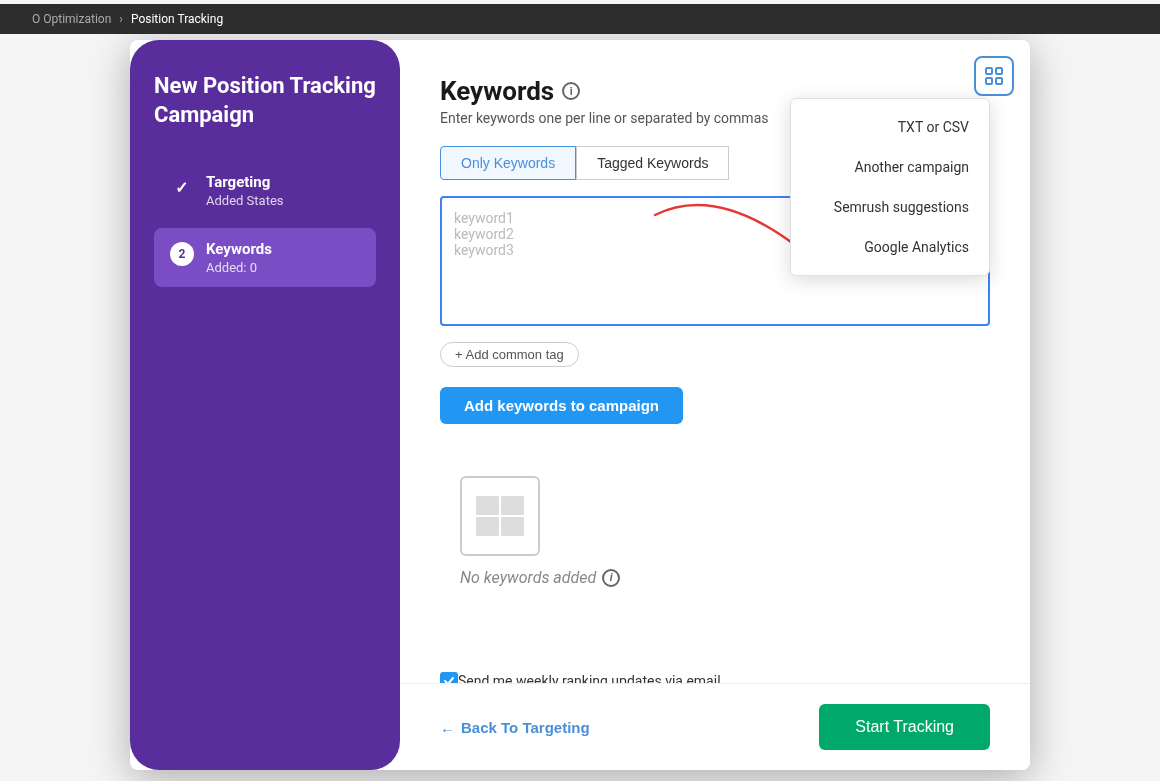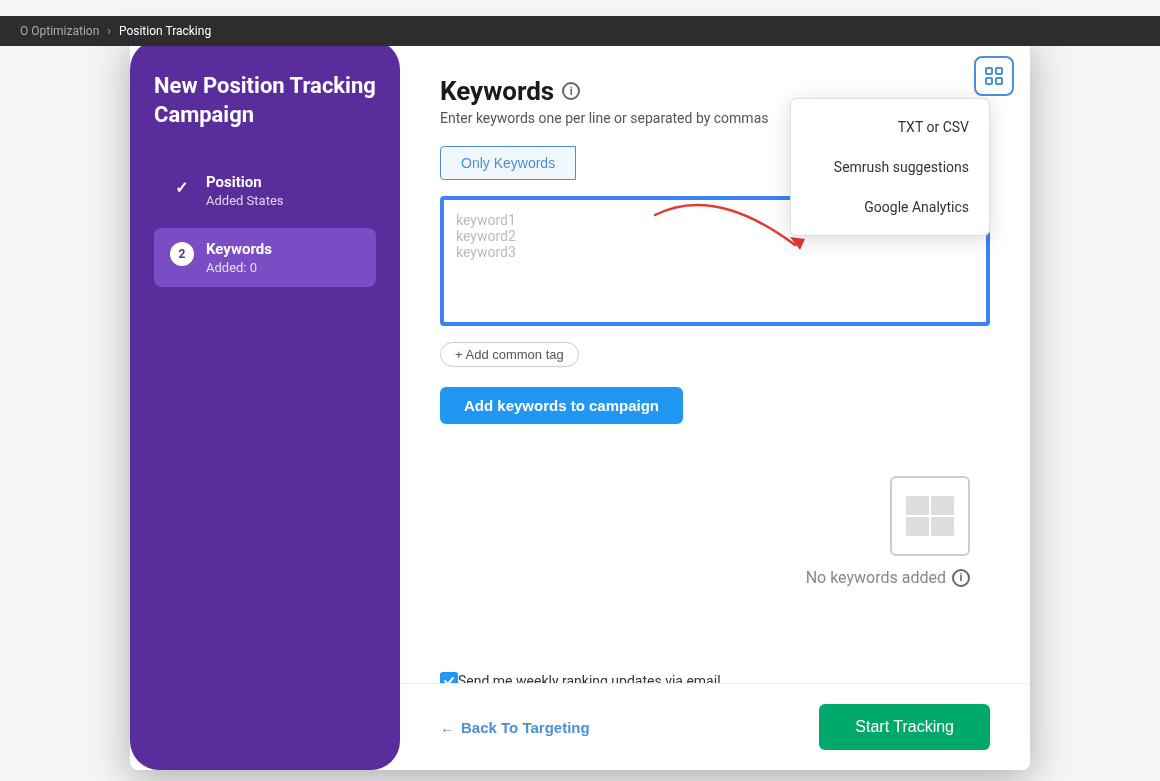--- a/index.html
+++ b/index.html
@@ -8,26 +8,26 @@
       background: #c8c8c8;
       width: 1160px;
       height: 781px;
       overflow: hidden;
       position: relative;
     }
 
     
     .top-bar {
       position: absolute;
-      top: 16px; left: 0; right: 0;
+      top: 4px; left: 0; right: 0;
       height: 30px;
       background: #2d2d2d;
       display: flex;
       align-items: center;
-      padding: 0 20px;
+      padding: 0 32px;
       gap: 8px;
       z-index: 1;
     }
     .top-bar-text {
       color: #aaa;
       font-size: 12px;
     }
     .top-bar-arrow {
       color: #aaa;
       font-size: 12px;
@@ -260,21 +260,21 @@
       color: #333;
       cursor: pointer;
       transition: background 0.15s;
       text-align: right;
     }
 
     
     .keywords-textarea {
       width: 100%;
       height: 130px;
-      border: 4px solid #3b82f6;
+      border: 2px solid #3b82f6;
       border-radius: 4px;
       padding: 12px;
       font-size: 14px;
       color: #bbb;
       resize: none;
       font-family: inherit;
       margin-bottom: 12px;
     }
 
     .keywords-textarea::placeholder {
@@ -312,24 +312,25 @@
       font-size: 15px;
       font-weight: 600;
       cursor: pointer;
       margin-bottom: 32px;
     }
 
     
     .empty-state {
       display: flex;
       flex-direction: column;
-      align-items: flex-end;
+      align-items: flex-start;
       justify-content: center;
       padding: 20px;
       margin-bottom: 24px;
+      font-style: italic;
     }
 
     .empty-icon {
       width: 80px;
       height: 80px;
       border: 2px solid #ccc;
       border-radius: 6px;
       display: flex;
       align-items: center;
       justify-content: center;
@@ -449,21 +450,21 @@
 
 <div class="modal-wrapper">
   <div class="modal">
 
     <div class="sidebar">
       <div class="sidebar-title">New Position Tracking Campaign</div>
 
       <div class="sidebar-step completed">
         <div class="step-indicator check">✓</div>
         <div class="step-content">
-          <div class="step-label">Position</div>
+          <div class="step-label">Targeting</div>
           <div class="step-sublabel">Added States</div>
         </div>
       </div>
 
       <div class="sidebar-step active">
         <div class="step-indicator number">
           <span>2</span>
         </div>
         <div class="step-content">
           <div class="step-label">Keywords</div>
@@ -491,32 +492,34 @@
           <span>i</span>
         </div>
       </div>
 
       
       <div class="section-subtitle">Enter keywords one per line or separated by commas</div>
 
       
       <div class="tabs-row">
         <button class="tab-btn active">Only Keywords</button>
+        <button class="tab-btn">Tagged Keywords</button>
         <button class="import-btn">Import from...</button>
       </div>
 
       
       <svg class="red-arrow-svg" viewBox="0 0 200 80">
         <path d="M 20 20 Q 80 -10 160 50" stroke="#e53935" stroke-width="2.5" fill="none" stroke-linecap="round"></path>
         <polygon points="155,42 165,55 170,44" fill="#e53935"></polygon>
       </svg>
 
       
       <div class="dropdown-menu">
         <div class="dropdown-item">TXT or CSV</div>
+        <div class="dropdown-item">Another campaign</div>
         <div class="dropdown-item">Semrush suggestions</div>
         <div class="dropdown-item">Google Analytics</div>
       </div>
 
       
       <textarea class="keywords-textarea" placeholder="keyword1
 keyword2
 keyword3" style=""></textarea>
 
       

